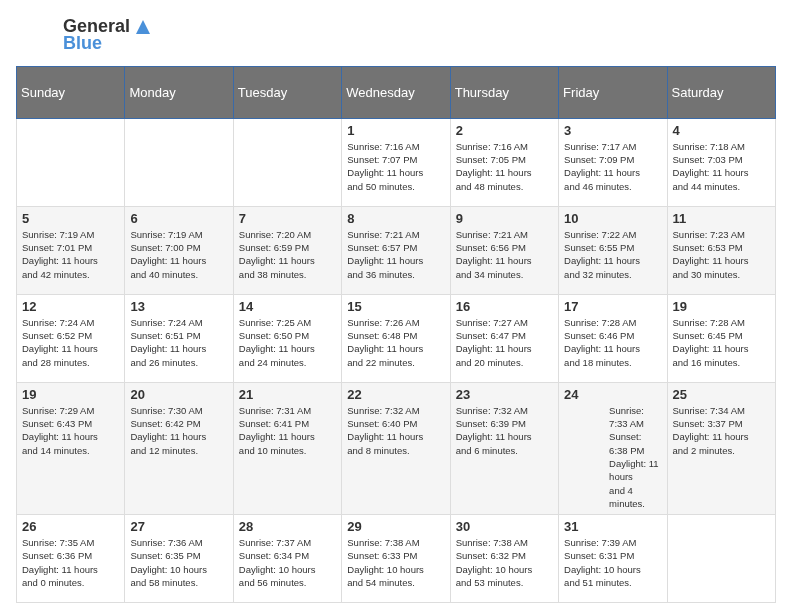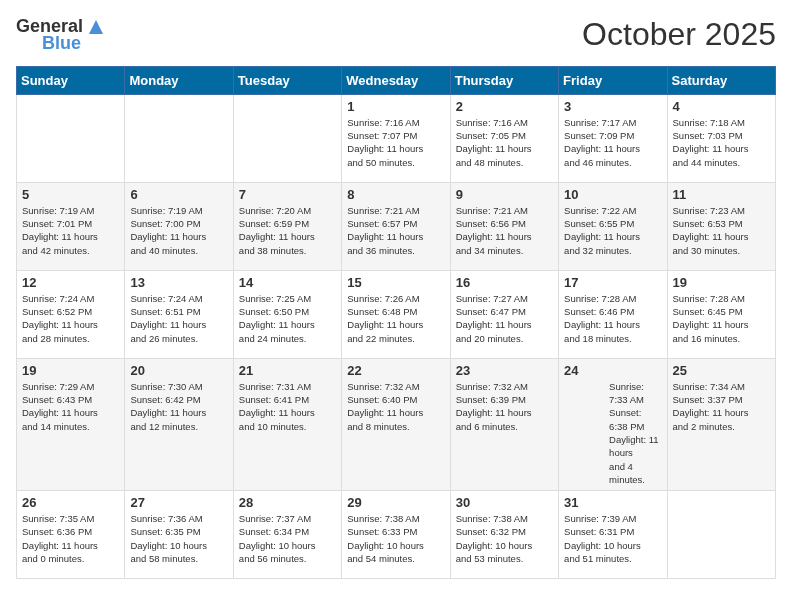--- a/index.html
+++ b/index.html
@@ -44,25 +44,25 @@
     .location-title {
       font-size: 14px;
       color: #555;
     }
     .calendar {
       width: 100%;
       border-collapse: collapse;
       border: 1px solid #ccc;
     }
     .calendar th {
-      background-color: #0369a1;
+      background-color: #737373;
       color: #fff;
       font-size: 13px;
-      font-weight: bold;
-      padding: 6px 4px;
+      font-weight: normal;
+      padding: 18px 4px;
       text-align: left;
       border: 1px solid #3a6aa8;
     }
     .calendar td {
       vertical-align: top;
       border: 1px solid #ddd;
       padding: 4px 5px;
       font-size: 10px;
       color: #333;
       background: #fff;
@@ -87,32 +87,31 @@
     }
     .empty-cell {
       background: #fff !important;
     }
   </style>
 </head>
 <body>
 
 <div class="header">
   <div class="logo">
-    <div style="display:flex;flex-direction:column;align-items:center;">
+    <div style="display:flex;flex-direction:column;align-items:flex-start;margin-left:47px;">
       <div style="display:flex;align-items:center;">
         <span class="logo-text-general">General</span>
         <svg width="22" height="22" viewBox="0 0 22 22" style="margin-left:2px;">
           <polygon points="4,18 11,4 18,18" fill="#4a90d9"></polygon>
         </svg>
       </div>
       <span class="logo-text-blue" style="margin-top:-4px;">Blue</span>
     </div>
   </div>
   <div class="title-block">
-    <div class="month-title">October 2025</div>
   </div>
 </div>
 
 <table class="calendar">
   <thead>
     <tr>
     <th>Sunday</th>
         <th>Monday</th>
         <th>Tuesday</th>
         <th>Wednesday</th>

